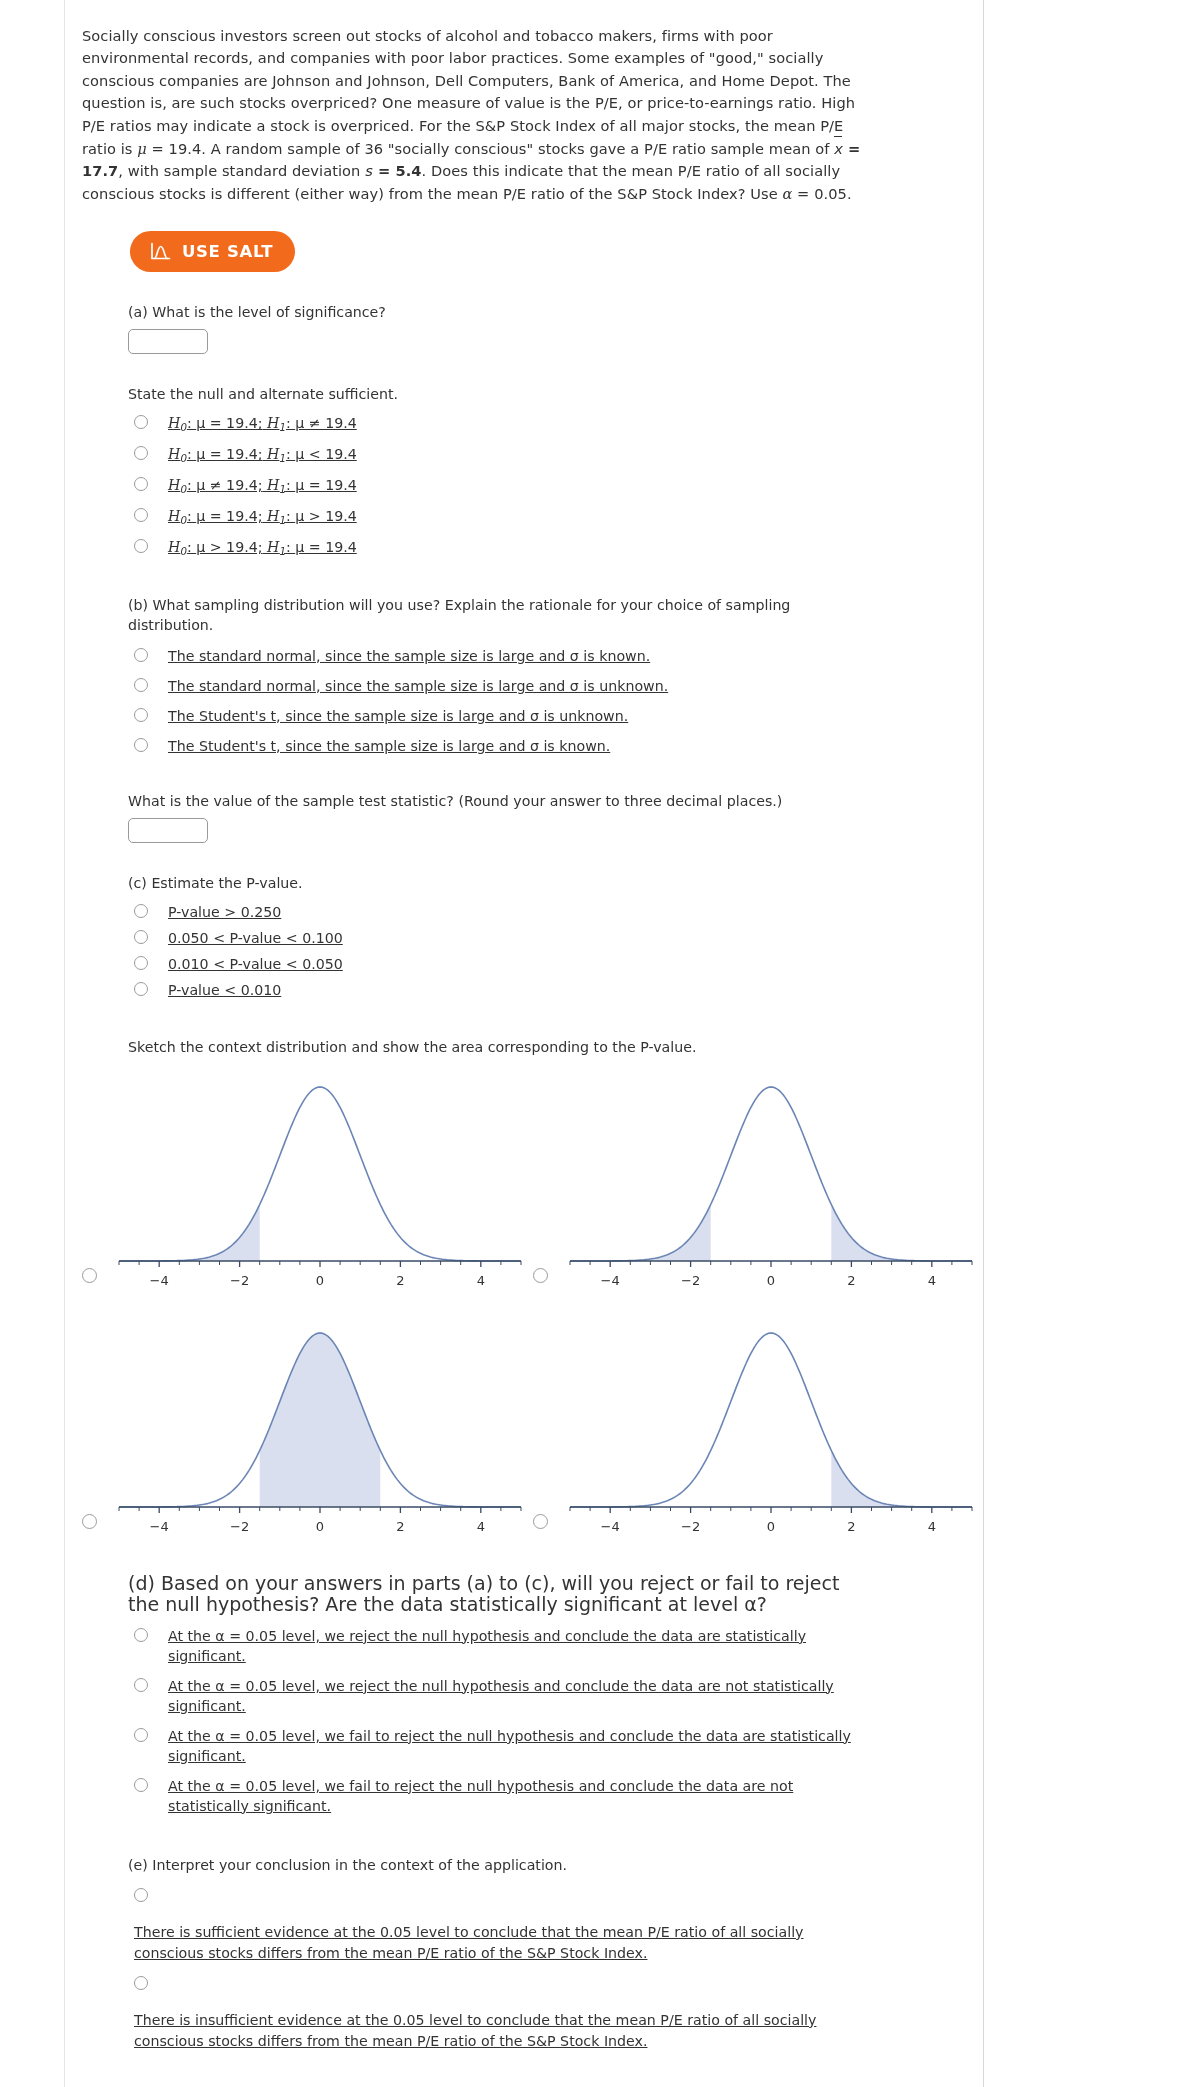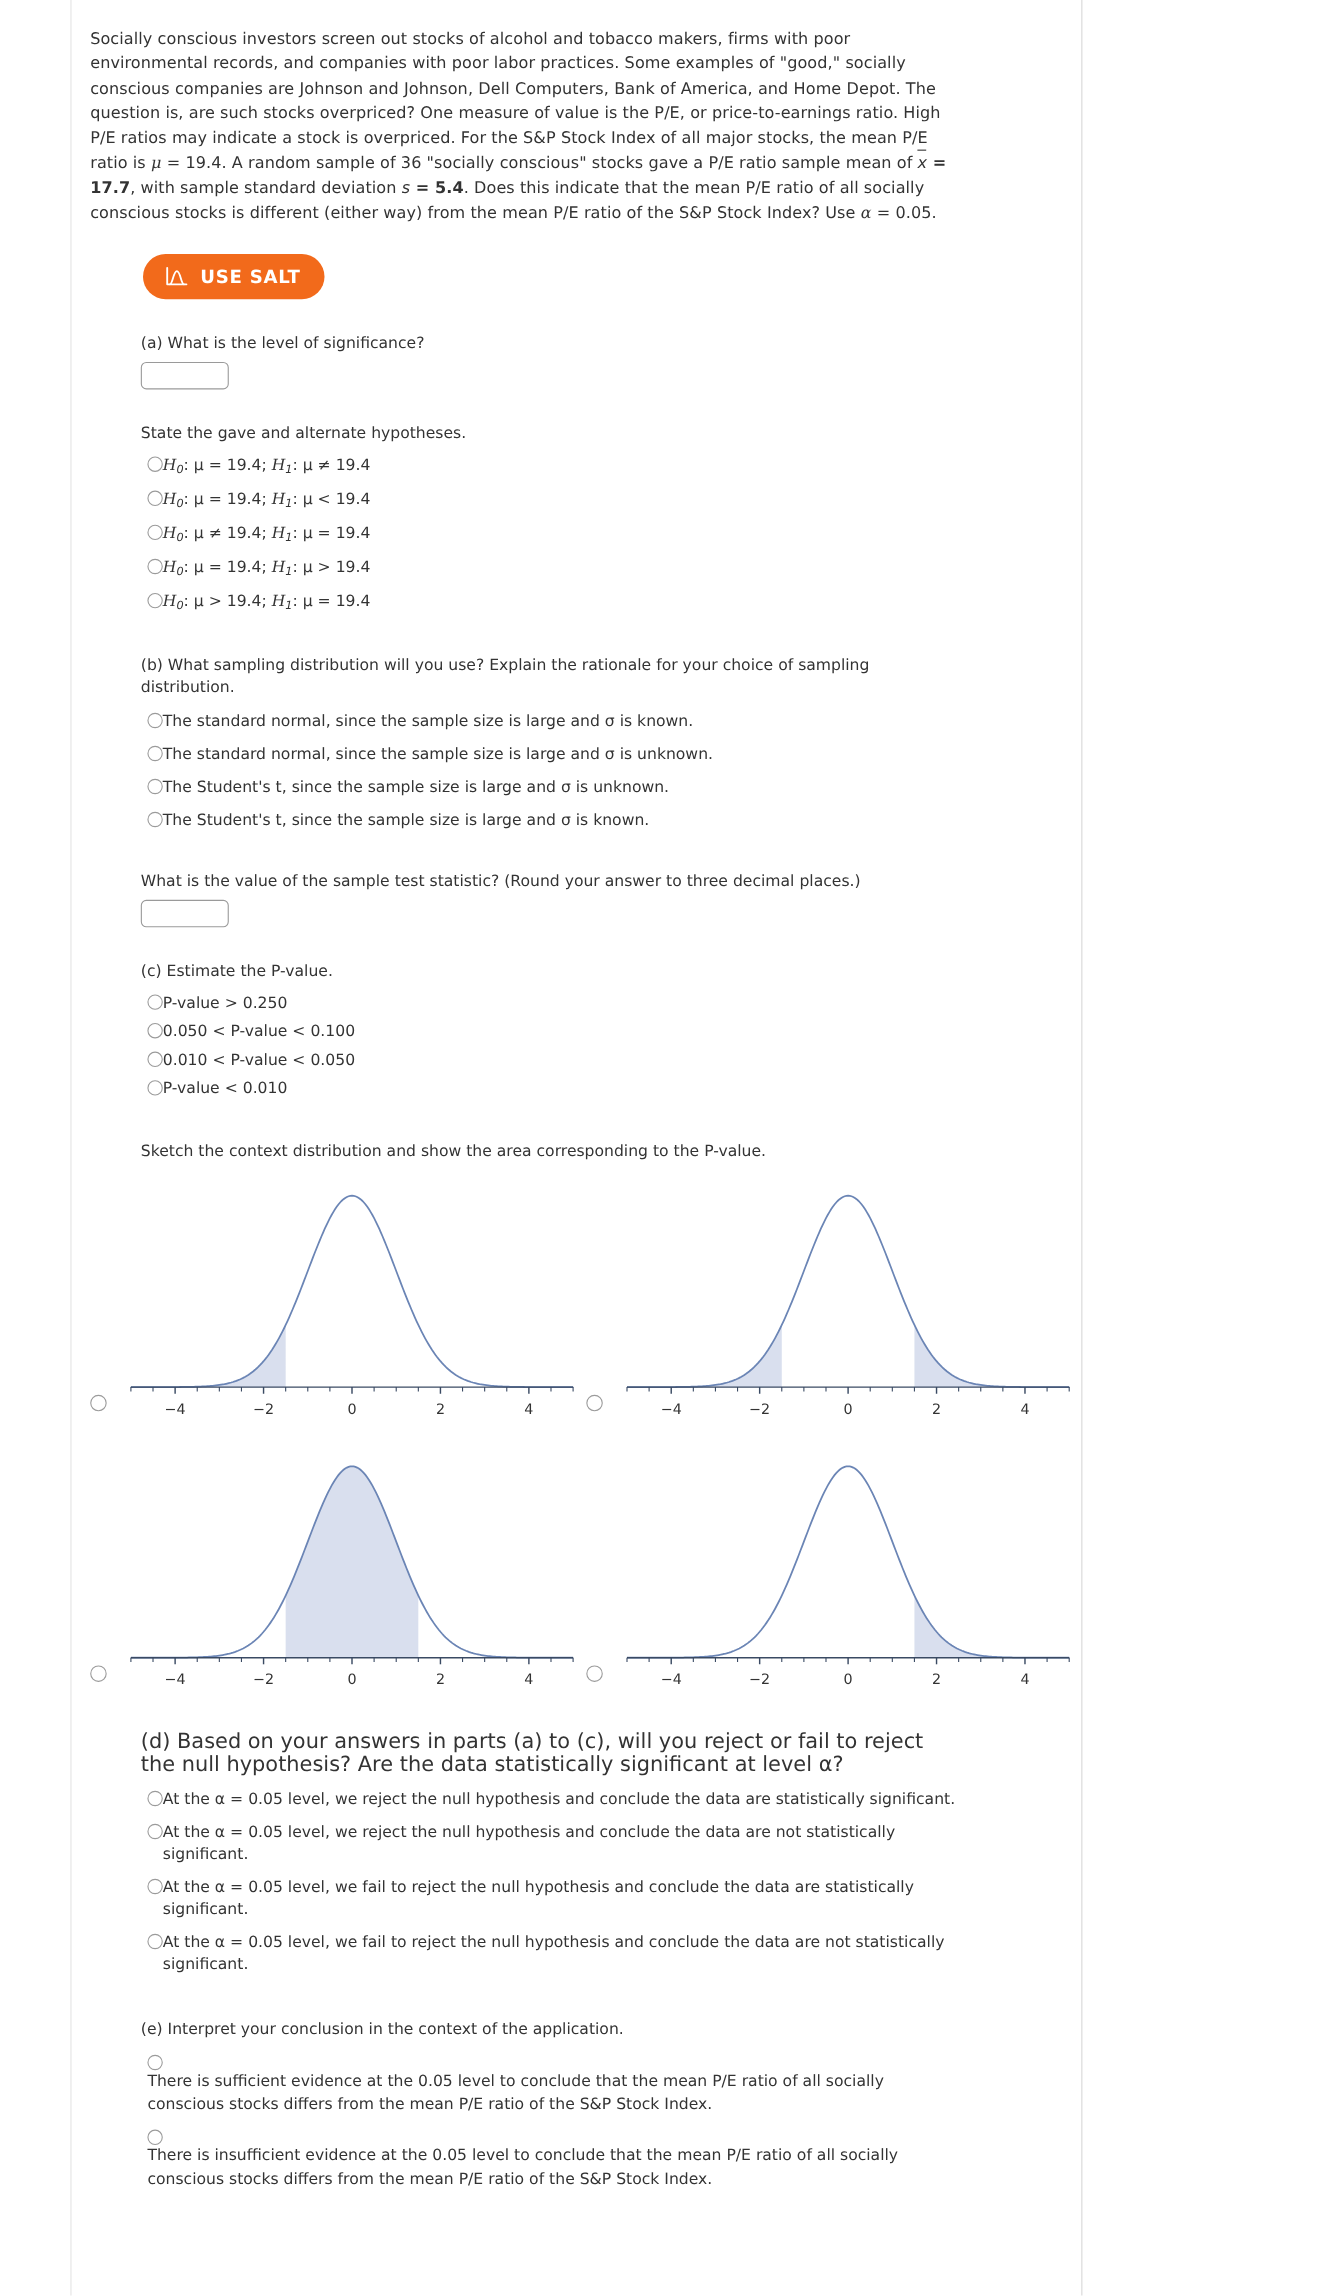--- a/index.html
+++ b/index.html
@@ -69,24 +69,25 @@
     margin:7px 0 0 46px;
     width:80px;height:25px;
     border:1px solid #9a9a9a;
     border-radius:5px;
     background:#fff;
     box-sizing:border-box;
   }
 
   .opt-list{margin:6px 0 0 0;padding:0;list-style:none;}
   .opt{
-    display:flex;align-items:flex-start;gap:0;
+    display:flex;align-items:flex-start;gap:20px;
     margin:0 0 0 52px;padding:5px 0 5px 0;
     font-size:14.2px;color:#333;line-height:20px;
     cursor:pointer;
+    text-decoration:underline;
   }
   .radio{
     flex:0 0 auto;
     width:14px;height:14px;border-radius:50%;
     border:1px solid #9b9b9b;background:#fff;
     margin-top:2px;
     box-sizing:border-box;
   }
   .opt.tight{padding:3px 0;}
   sub{font-size:.72em;vertical-align:-.28em;font-style:italic;}
@@ -147,21 +148,21 @@
         <span>USE SALT</span>
       </button>
     </div>
 
     <div class="qblock">
       <div class="qtext indent">(a) What is the level of significance?</div>
       <input class="answer-box" type="text" placeholder="" style="">
     </div>
 
     <div class="qblock">
-      <div class="qtext indent">State the gave and alternate hypotheses.</div>
+      <div class="qtext indent">State the null and alternate sufficient.</div>
       <ul class="opt-list">
         <li class="opt tight">
           <span class="radio"></span>
           <span class="hyp otxt"><span class="H">H</span><sub>0</sub>:&nbsp;<span>μ = 19.4;</span>&nbsp;<span class="H">H</span><sub>1</sub>:&nbsp;<span>μ ≠ 19.4</span></span>
         </li>
         <li class="opt tight">
           <span class="radio"></span>
           <span class="hyp otxt"><span class="H">H</span><sub>0</sub>:&nbsp;<span>μ = 19.4;</span>&nbsp;<span class="H">H</span><sub>1</sub>:&nbsp;<span>μ &lt; 19.4</span></span>
         </li>
         <li class="opt tight">

